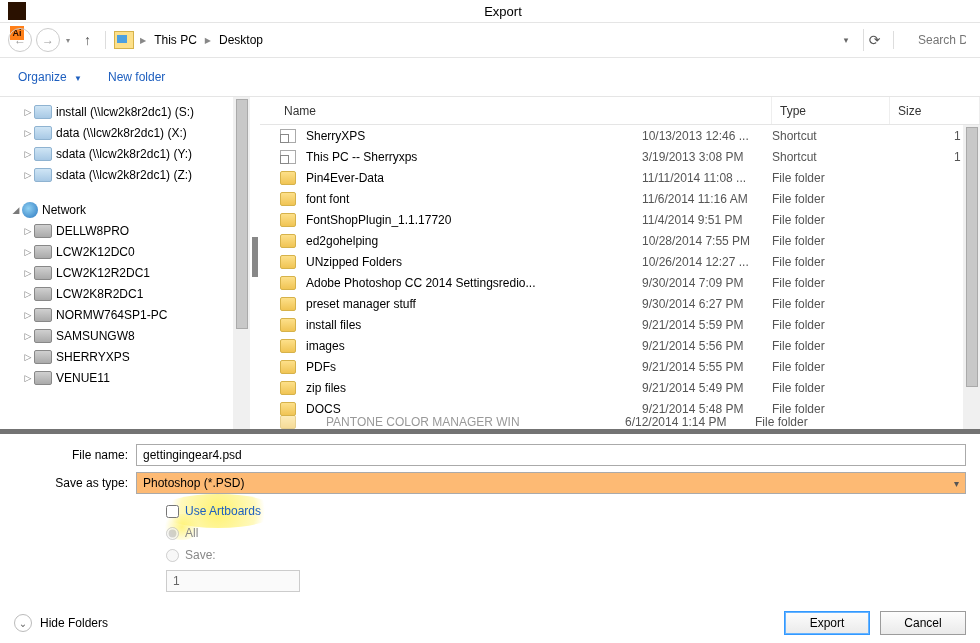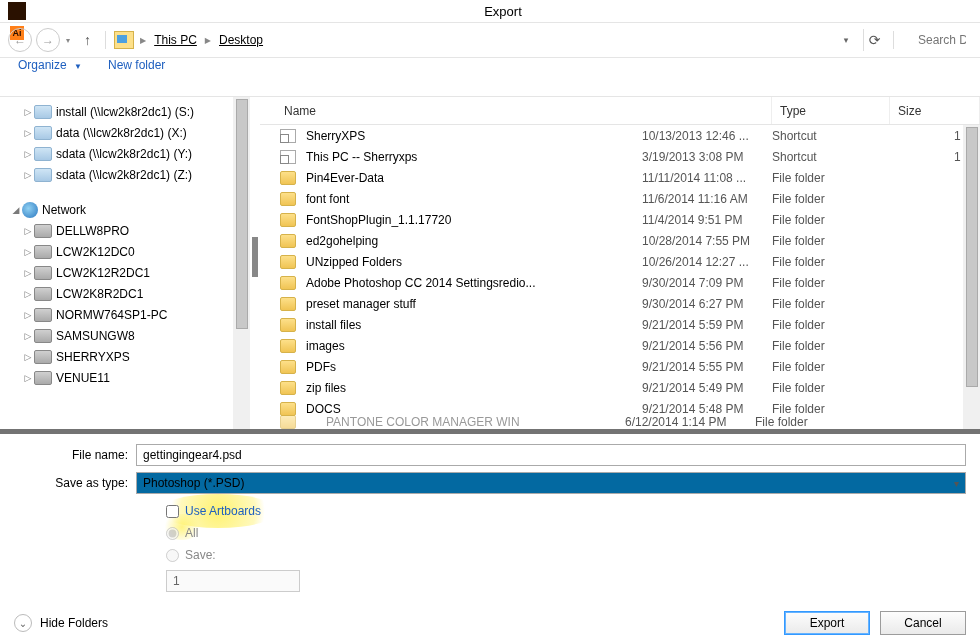--- a/index.html
+++ b/index.html
@@ -12,29 +12,29 @@
 .title { flex:1; text-align:center; font-size:13px; color:#000; }
 
 
 .navbar { height:36px; border-top:1px solid #e5e5e5; border-bottom:1px solid #e5e5e5; display:flex; align-items:center; padding:0 8px; }
 .navbtn { width:24px; height:24px; border:1px solid #ccc; border-radius:50%; margin-right:4px; display:flex; align-items:center; justify-content:center; color:#999; font-size:13px; }
 .navdrop { font-size:8px; color:#888; margin:0 8px 0 2px; }
 .sep-v { width:0; height:18px; border-left:1px solid #ddd; margin:0 8px; }
 .uparrow { color:#555; font-size:14px; margin:0 6px; cursor:pointer; }
 .folder-chip { width:20px; height:18px; background:#fde08a; border:1px solid #d6b24a; position:relative; margin-right:4px; }
 .folder-chip::after { content:""; position:absolute; left:2px; top:3px; width:10px; height:8px; background:#4da0e0; }
-.crumb { margin:0 6px; color:#000; cursor:pointer;text-decoration:underline; }
+.crumb { margin:0 6px; color:#000; cursor:pointer; }
 .chev { color:#888; font-size:8px; margin:0 2px; }
 .crumbs-wrap { display:flex; align-items:center; flex:1; height:24px; }
 .crumb-drop { width:22px; text-align:center; color:#666; cursor:pointer; font-size:9px; }
 .refresh { width:22px; text-align:center; color:#555; cursor:pointer; font-size:14px; border-left:1px solid #ddd; height:22px; line-height:22px; margin-left:6px; }
 .search { height:22px; margin-left:10px; border:none; color:#888; padding:0 6px; width:60px; }
 
 
-.toolbar { height:38px; display:flex; padding:0 18px; }
+.toolbar { height:38px; display:flex; align-items:center; padding:0 18px; }
 .tb-link { color:#1e5fbf; margin-right:26px; cursor:pointer; }
 .tb-drop { font-size:8px; margin-left:4px; }
 
 
 .main { display:flex; height:333px; border-top:1px solid #e5e5e5; position:relative; }
 .tree { width:250px; padding:4px 0 0 10px; overflow:hidden; position:relative; }
 .tree-scroll { position:absolute; right:0; top:0; width:17px; height:100%; background:#f0f0f0; }
 .tree-thumb { position:absolute; right:2px; top:2px; width:12px; height:230px; background:#c8c8c8; border:1px solid #aaa; }
 .tree ul { list-style:none; }
 .tree li { display:flex; align-items:center; height:21px; white-space:nowrap; cursor:pointer; }
@@ -72,21 +72,21 @@
 .file-thumb { position:absolute; right:2px; top:2px; width:12px; height:260px; background:#c8c8c8; border:1px solid #aaa; }
 .file-cut { position:absolute; left:20px; right:17px; bottom:0; height:14px; display:flex; align-items:center; color:#999; overflow:hidden; }
 .file-cut .ficon { opacity:0.6; }
 .file-cut .fcell-name { flex:1;text-align:right; }
 
 
 .bottom { border-top:5px solid #737373; padding:10px 14px 10px 14px; background:#fff; }
 .formrow { display:flex; align-items:center; margin-bottom:6px; }
 .formrow label { width:114px; text-align:right; margin-right:8px; color:#000; }
 .formrow .field { flex:1; height:22px; border:1px solid #aaa; padding:0 6px; background:#fff; }
-.formrow .combo { flex:1; height:22px; border:1px solid #aaa; padding:0 6px; background:#0369a1; display:flex; align-items:center; position:relative; }
+.formrow .combo { flex:1; height:22px; border:1px solid #aaa; padding:0 6px; background:#fdba74; display:flex; align-items:center; position:relative; }
 .formrow .combo::after { content:"▾"; position:absolute; right:6px; color:#555; font-size:10px; }
 
 
 .opts { margin-left:152px; margin-top:4px; position:relative; }
 .hl1 { position:absolute; left:-8px; top:-6px; width:120px; height:34px; background:radial-gradient(circle,rgba(255,240,90,0.85),rgba(255,240,90,0.4) 60%,rgba(255,240,90,0) 75%); border-radius:50%; pointer-events:none; }
 .hl2 { position:absolute; left:-4px; top:14px; width:40px; height:26px; background:radial-gradient(circle,rgba(255,240,90,0.75),rgba(255,240,90,0) 72%); border-radius:50%; pointer-events:none; }
 .optrow { display:flex; align-items:center; height:22px; position:relative; }
 .optrow input[type=checkbox], .optrow input[type=radio] { margin-right:6px; }
 .opt-link { color:#1e5fbf; }
 .dimmed { color:#888; }

